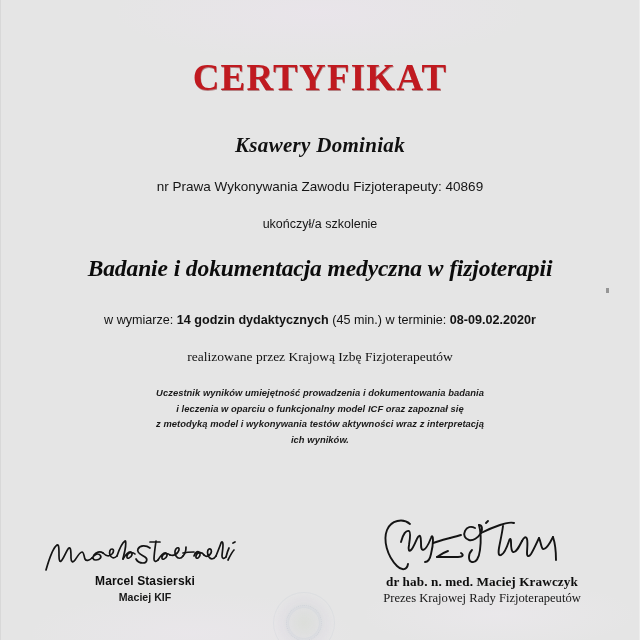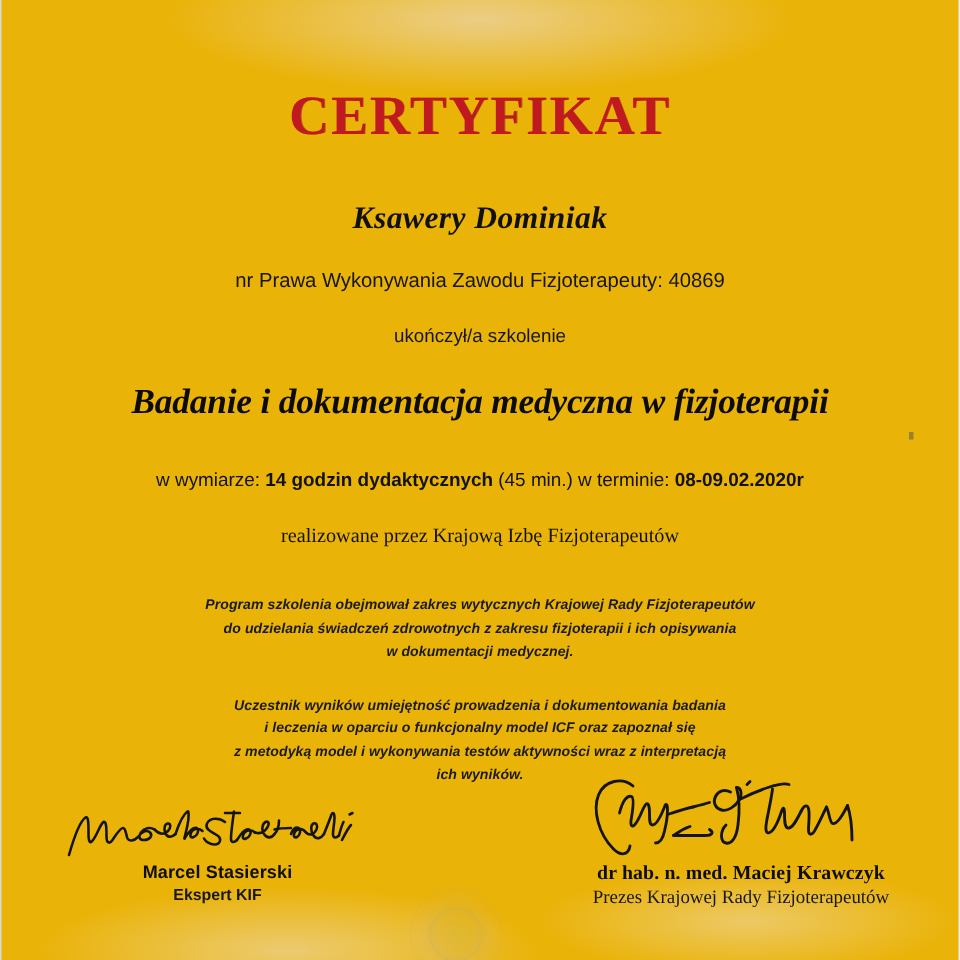--- a/index.html
+++ b/index.html
@@ -11,21 +11,21 @@
     height: 640px;
     background: #ffffff;
     font-family: "Liberation Serif", "DejaVu Serif", serif;
     overflow: hidden;
   }
 
   #certificate {
     position: relative;
     width: 640px;
     height: 640px;
-    background: #eab308;
+    background: #e5e5e5;
     box-sizing: border-box;
     border-left: 1px solid #d8d8d8;
     border-right: 1px solid #ededed;
     overflow: hidden;
   }
 
   
   .paper-texture {
     position: absolute;
     inset: 0;
@@ -174,21 +174,21 @@
     width: 640px;
     height: 128px;
     z-index: 4;
   }
 
   .sig-block {
     position: absolute;
     text-align: center;
   }
   .sig-block.left  { left: 1px;  top: 24px;  width: 286px; }
-  .sig-block.right { left: 348px; top: 0px;   width: 290px; }
+  .sig-block.right { left: 336px; top: 0px;   width: 290px; }
 
   .sig-mark { display: block; margin: 0 auto; }
 
   .sig-name {
     margin: 0;
     font-family: "Liberation Sans", "DejaVu Sans", sans-serif;
     font-weight: bold;
     font-size: 12px;
     color: #0e0e0e;
     letter-spacing: 0.1px;
@@ -232,25 +232,20 @@
     <div class="completed-line">ukończył/a szkolenie</div>
 
     <div class="course-title">Badanie i dokumentacja medyczna w fizjoterapii</div>
 
     <div class="details-line">
       <span>w wymiarze: </span><b>14 godzin dydaktycznych</b><span> (45 min.) w terminie: </span><b>08-09.02.2020r</b>
     </div>
 
     <div class="organizer-line">realizowane przez Krajową Izbę Fizjoterapeutów</div>
 
-    <div class="desc-paragraph first">
-      <span class="ln">Program szkolenia obejmował zakres wytycznych Krajowej Rady Fizjoterapeutów</span>
-      <span class="ln">do udzielania świadczeń zdrowotnych z zakresu fizjoterapii i ich opisywania</span>
-      <span class="ln">w dokumentacji medycznej.</span>
-    </div>
 
     <div class="desc-paragraph second">
       <span class="ln">Uczestnik wyników umiejętność prowadzenia i dokumentowania badania</span>
       <span class="ln">i leczenia w oparciu o funkcjonalny model ICF oraz zapoznał się</span>
       <span class="ln">z metodyką model i wykonywania testów aktywności wraz z interpretacją</span>
       <span class="ln">ich wyników.</span>
     </div>
 
   </div>
 
@@ -278,21 +273,21 @@
           <path d="M154 20 C155 17 157 15 159 16 C161 17 160 21 158 22 C156 23 155 21 157 18 C159 16 162 16 164 19"></path>
           <path d="M164 19 C166 21 169 21 171 17 C172 15 171 12 169 13 C167 14 167 18 169 21 C171 24 174 23 176 20"></path>
           <path d="M176 20 C178 15 180 10 181 7 C182 5 183 6 183 9 C183 13 182 17 182 20 C182 23 184 23 186 21"></path>
           <path d="M186 21 C187 17 188 14 189 12"></path>
           <path d="M188 24 C190 20 192 16 194 14"></path>
           <path d="M193 7 L195 6"></path>
         </g>
       </svg>
       <div class="sig-left-names">
         <div class="sig-name">Marcel Stasierski</div>
-        <div class="sig-role">Ekspert KIF</div>
+        <div class="sig-role">Maciej KIF</div>
       </div>
     </div>
 
     <div class="sig-block right">
       <svg class="sig-mark" width="215" height="62" viewBox="0 0 215 62">
         <g fill="none" stroke="#141414" stroke-width="1.9" stroke-linecap="round" stroke-linejoin="round">
           <path d="M35 12 C28 6 16 8 12 18 C8 28 12 44 22 54 C27 59 32 58 33 52"></path>
           <path d="M26 30 C28 22 31 18 34 19 C36 20 35 27 34 33 C33 38 34 40 36 38 C39 35 41 28 43 25 C45 22 46 25 46 30 C46 35 46 38 48 38 C51 38 54 31 56 26 C57 23 58 24 58 28 C58 33 57 38 56 42 C55 47 53 50 50 50"></path>
           <path d="M58 31 C64 29 70 27 75 26"></path>
           <path d="M75 26 C79 25 83 24 86 23"></path>

